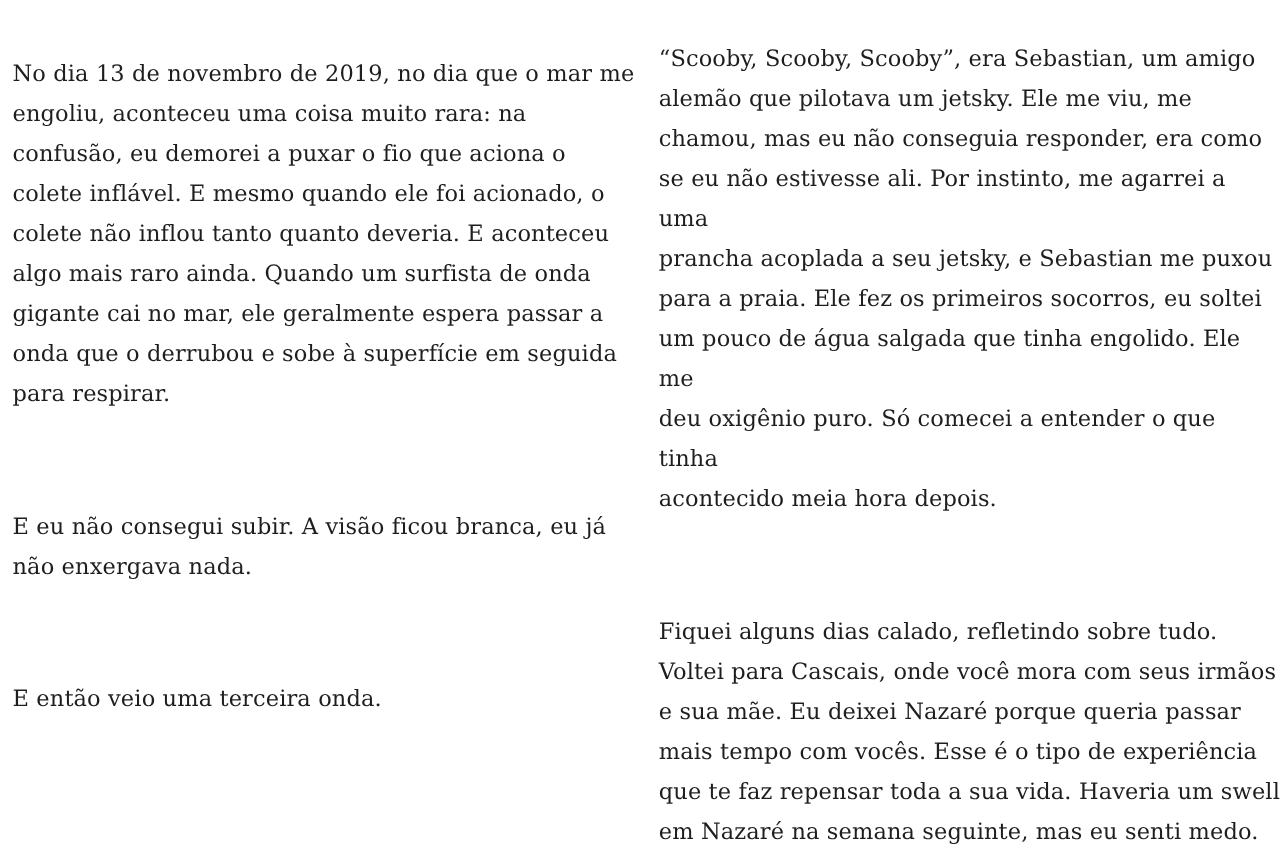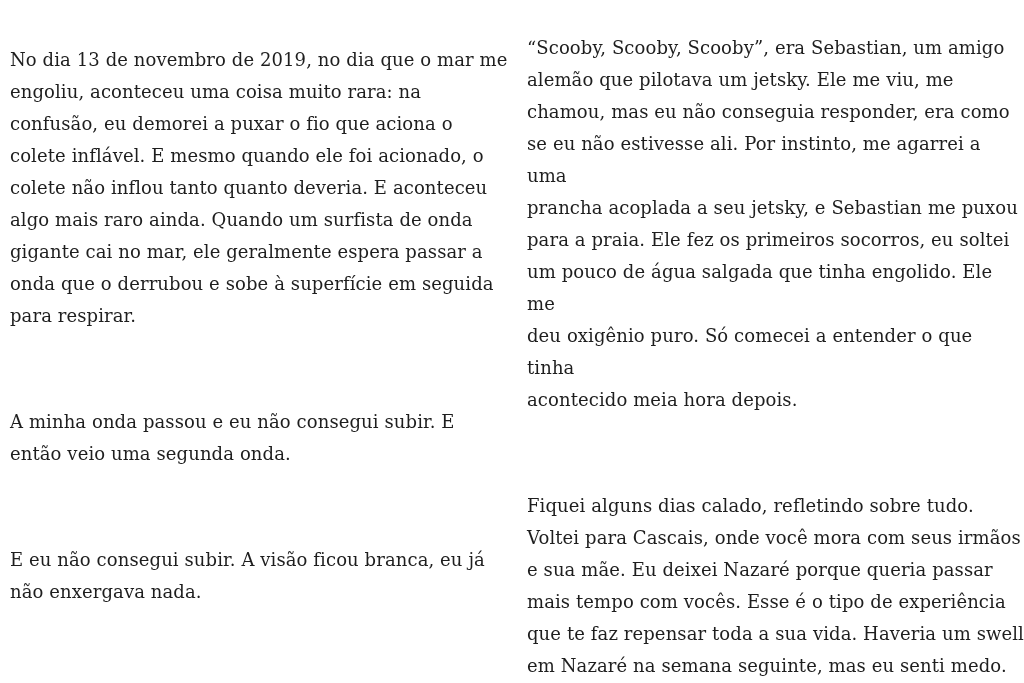--- a/index.html
+++ b/index.html
@@ -44,22 +44,20 @@
   <div class="column col-left">
     <p>No dia 13 de novembro de 2019, no dia que o mar me
 engoliu, aconteceu uma coisa muito rara: na
 confusão, eu demorei a puxar o fio que aciona o
 colete inflável. E mesmo quando ele foi acionado, o
 colete não inflou tanto quanto deveria. E aconteceu
 algo mais raro ainda. Quando um surfista de onda
 gigante cai no mar, ele geralmente espera passar a
 onda que o derrubou e sobe à superfície em seguida
 para respirar.</p>
-    <p>A minha onda passou e eu não consegui subir. E
-então veio uma segunda onda.</p>
     <p>E eu não consegui subir. A visão ficou branca, eu já
 não enxergava nada.</p>
     <p>E então veio uma terceira onda.</p>
     
   </div>
 
   <div class="column col-right">
     <p>“Scooby, Scooby, Scooby”, era Sebastian, um amigo
 alemão que pilotava um jetsky. Ele me viu, me
 chamou, mas eu não conseguia responder, era como

